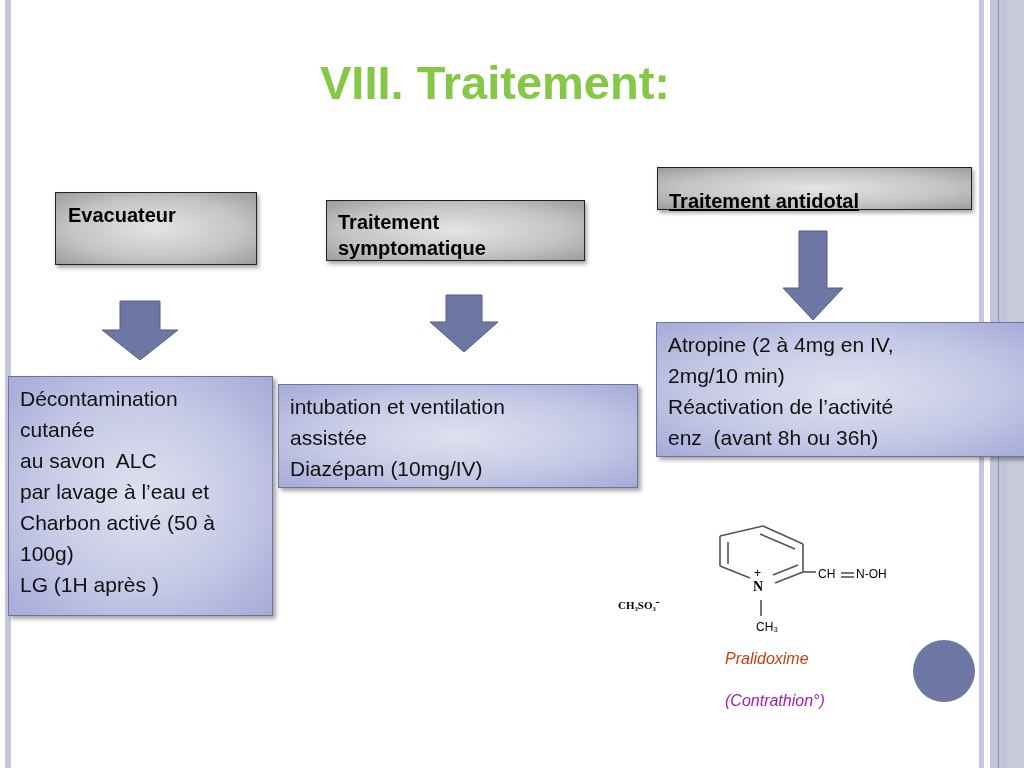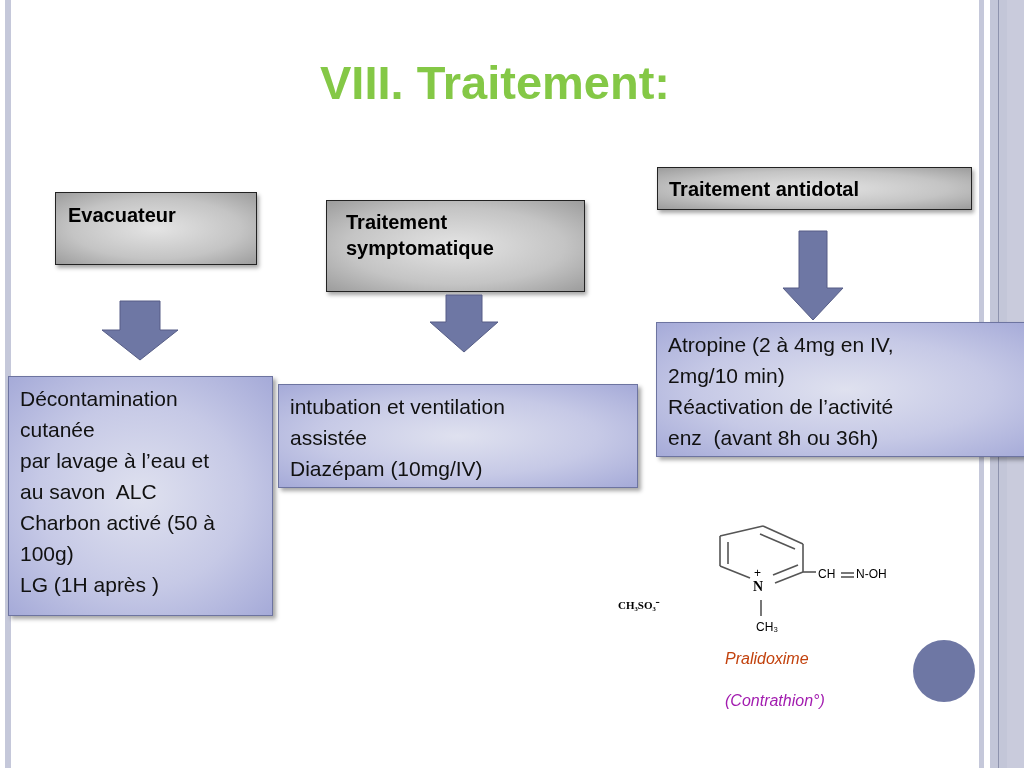--- a/index.html
+++ b/index.html
@@ -22,22 +22,22 @@
 
   .header-box {
     position: absolute; box-sizing: border-box;
     border: 1.5px solid #222;
     background: radial-gradient(ellipse at center, #e4e4e4 0%, #c4c4c4 60%, #9c9c9c 100%);
     box-shadow: 2px 3px 4px rgba(0,0,0,0.35);
     font-weight: bold; font-size: 20px; color: #000;
     padding: 8px 10px; line-height: 26px;
   }
   #hdr-evacuateur { left: 55px; top: 192px; width: 202px; height: 73px; padding-top: 9px; padding-left: 12px; }
-  #hdr-symptomatique { left: 326px; top: 200px; width: 259px; height: 92px; padding-top: 8px; padding-left: 19px; }
-  #hdr-antidotal { left: 657px; top: 167px; width: 315px; height: 43px; padding-top: 8px; padding-left: 11px; }
+  #hdr-symptomatique { left: 326px; top: 200px; width: 259px; height: 61px; padding-top: 8px; padding-left: 11px; }
+  #hdr-antidotal { left: 657px; top: 167px; width: 315px; height: 43px; padding-top: 20px; padding-left: 11px; text-decoration: underline; }
 
   .content-box {
     position: absolute; box-sizing: border-box;
     border: 1.5px solid #6d74a0;
     background: radial-gradient(ellipse at center, #dfe1ef 0%, #c6c9e6 55%, #a5aad8 100%);
     box-shadow: 3px 3px 4px rgba(0,0,0,0.35);
     font-size: 21px; color: #111; line-height: 31px;
     padding: 6px 10px;
   }
   #box-evacuateur { left: 8px; top: 376px; width: 265px; height: 240px; padding-left: 11px; }
@@ -83,22 +83,22 @@
   <span>Evacuateur</span>
 </div>
 <div class="arrow" style="left:100px; top:300px;">
   <svg width="80" height="62" viewBox="0 0 80 62">
     <polygon points="20,1 60,1 60,30 78,30 40,60 2,30 20,30" fill="#6e77a4" stroke="#565d86" stroke-width="1"></polygon>
   </svg>
 </div>
 <div class="content-box" id="box-evacuateur">
   <span class="line">Décontamination</span>
   <span class="line">cutanée</span>
+  <span class="line">au savon  ALC</span>
   <span class="line">par lavage à l’eau et</span>
-  <span class="line">au savon  ALC</span>
   <span class="line">Charbon activé (50 à</span>
   <span class="line">100g)</span>
   <span class="line">LG (1H après )</span>
 </div>
 
 <div class="header-box" id="hdr-symptomatique">
   <span class="line">Traitement</span>
   <span class="line">symptomatique</span>
 </div>
 <div class="arrow" style="left:428px; top:294px;">

